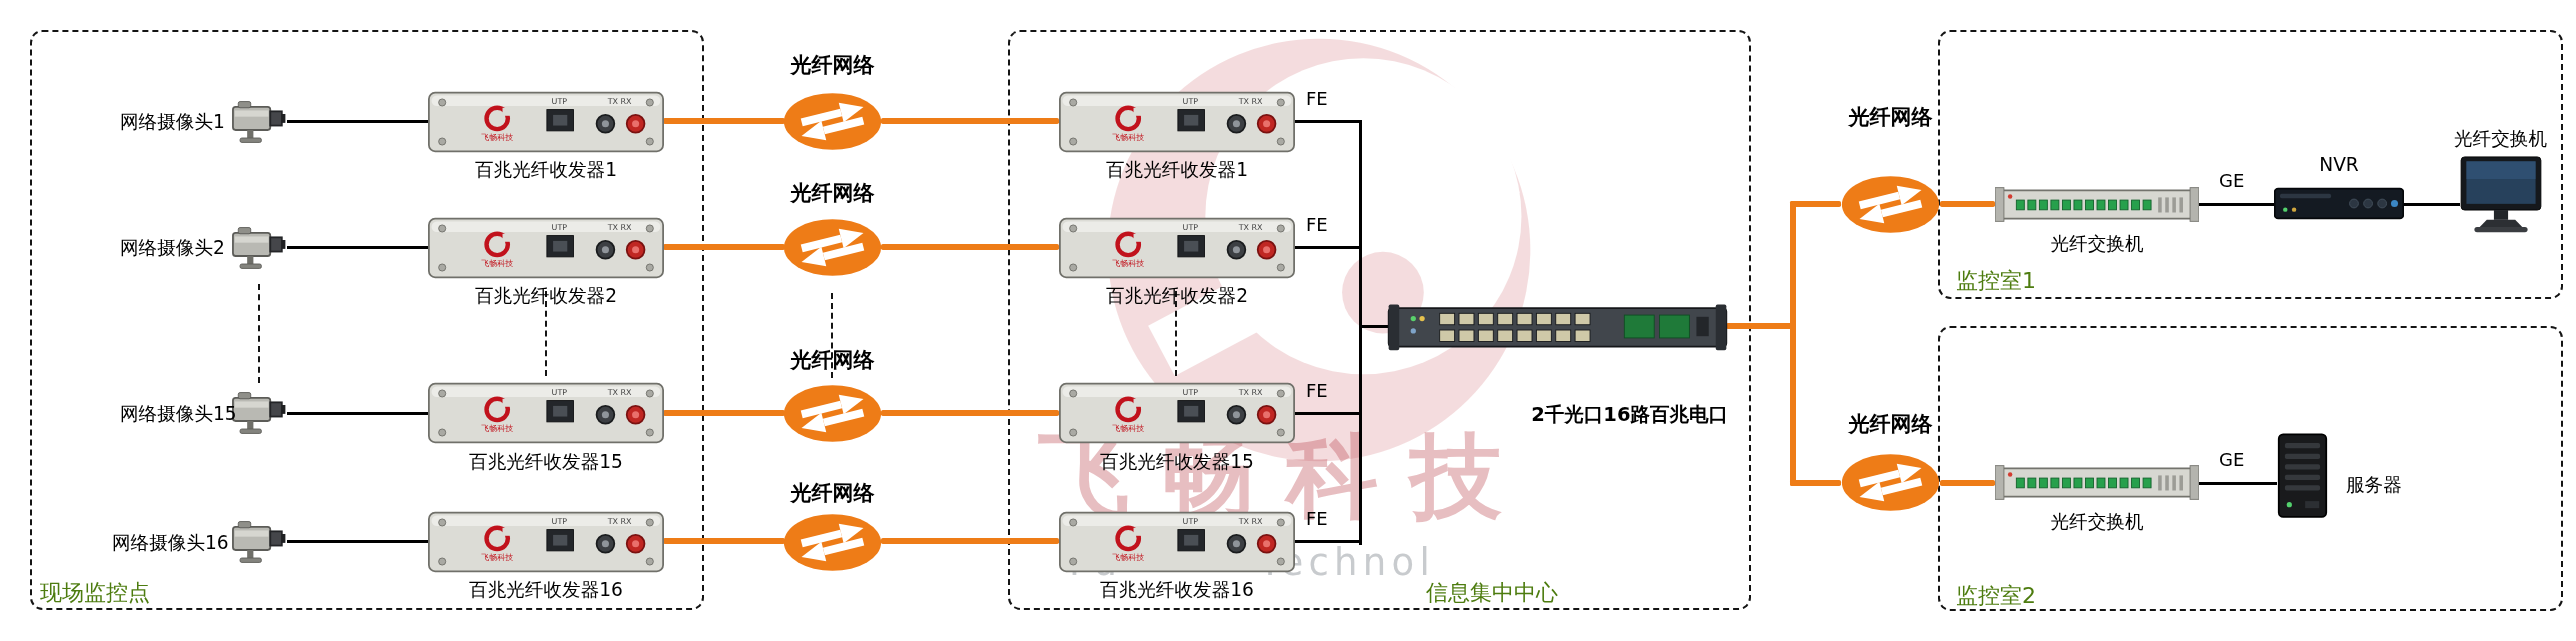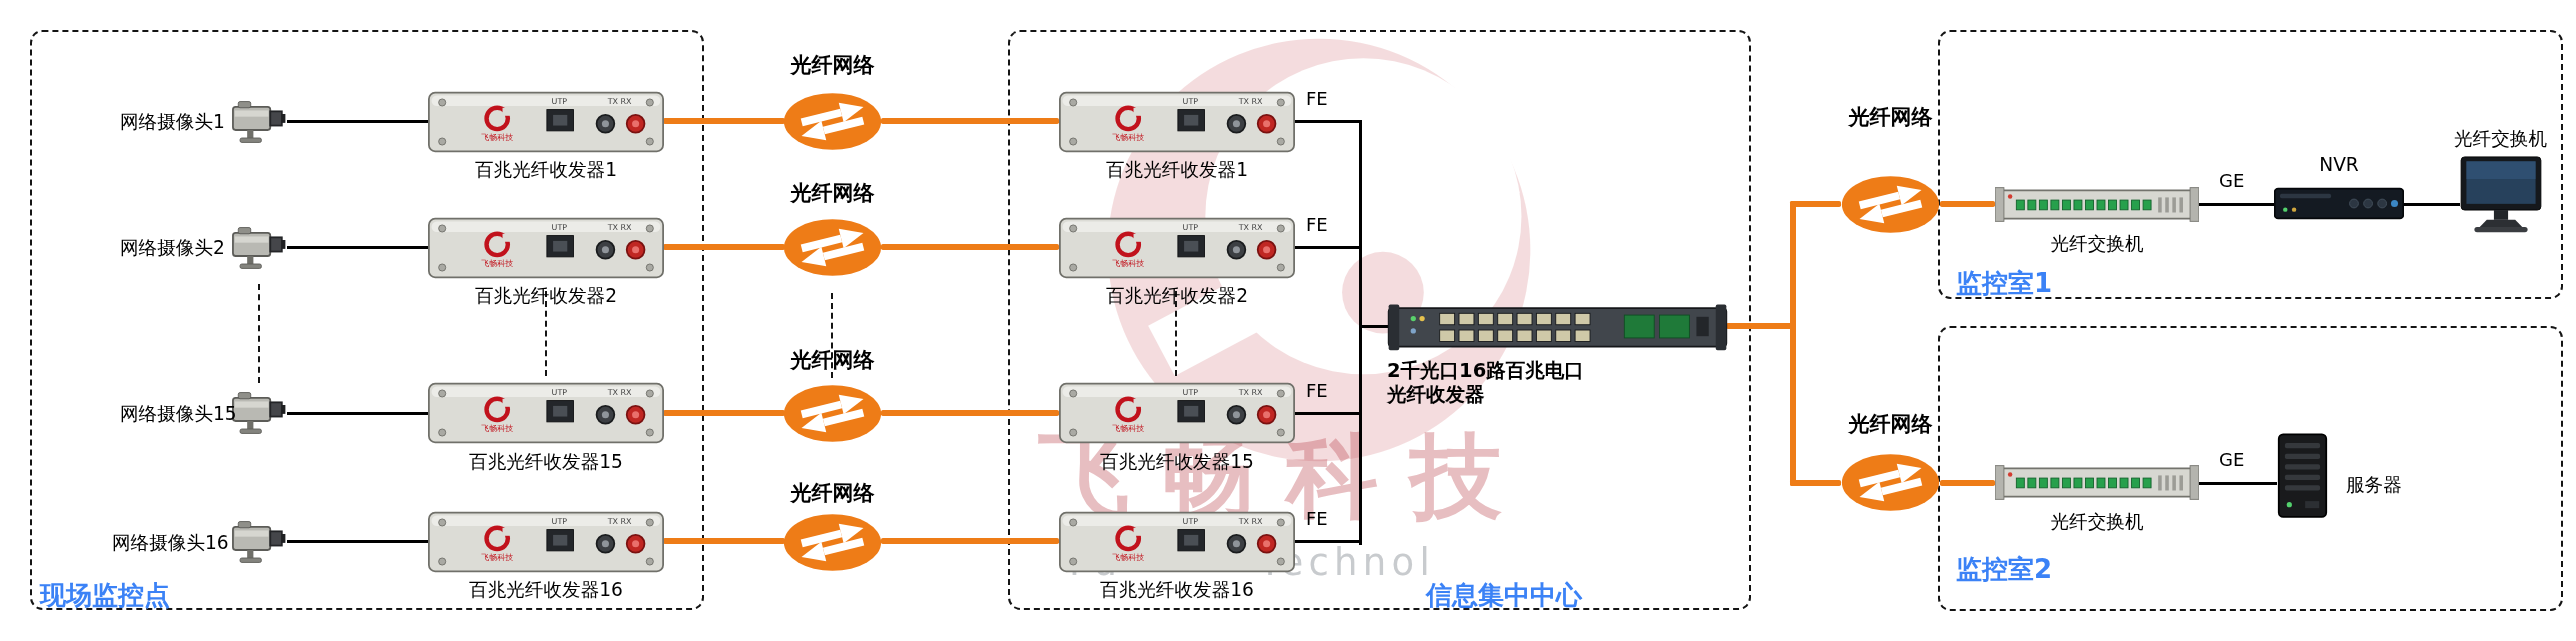--- a/index.html
+++ b/index.html
@@ -14,22 +14,22 @@
   .ovline { position:absolute; width:6.2px; background:#ee7c17; border-radius:1.8px; z-index:3; }
   .vdash { position:absolute; width:0; border-left:2.7px dashed #141414; z-index:2; }
 
   .dev { position:absolute; z-index:5; }
   .dev svg { display:block; width:100%; height:100%; }
 
   .lbl { position:absolute; font-size:18.6px; color:#000; white-space:nowrap; z-index:6; }
   .lblc { text-align:center; }
   .fiber { position:absolute; font-size:21px; font-weight:bold; color:#000; text-align:center; white-space:nowrap; z-index:6; }
   .plbl { position:absolute; font-size:18px; color:#000; white-space:nowrap; z-index:6; }
-  .swlbl { position:absolute; font-size:19.5px; font-weight:bold; color:#000; text-align:left; white-space:nowrap; z-index:6; }
-  .redlbl { position:absolute; font-size:26px; font-weight:bold; color:#3b82f6; white-space:nowrap; z-index:6; }
+  .swlbl { position:absolute; font-size:19.5px; font-weight:bold; color:#000; text-align:right; white-space:nowrap; z-index:6;margin-top:44px; }
+  .redlbl { position:absolute; font-size:22px; font-weight:normal; color:#4d7c0f; white-space:nowrap; z-index:6; }
 
   .wm { position:absolute; z-index:0; }
   .wm-cn { font-size:92px; font-weight:bold; letter-spacing:32px; color:#c2565e; opacity:0.38; white-space:nowrap; }
   .wm-en { font-size:37px; letter-spacing:5.3px; color:#c3c6c9; opacity:0.9; white-space:pre; }
 </style>
 </head>
 <body>
 
 <div class="canvas">
 
@@ -45,21 +45,21 @@
   <div class="wm wm-en" style="left:1069px;top:541px">Fu        Technol</div>
 
   <div class="zone" style="left:30px;top:30px;width:674px;height:580px"></div>
   <div class="zone" style="left:1008px;top:30px;width:743px;height:580px"></div>
   <div class="zone" style="left:1938px;top:30px;width:625px;height:269px"></div>
   <div class="zone" style="left:1938px;top:326px;width:625px;height:285px"></div>
 
   <div class="redlbl" style="left:40px;top:578px">现场监控点</div>
   <div class="redlbl" style="left:1426px;top:578px">信息集中中心</div>
   <div class="redlbl" style="left:1956px;top:266px">监控室1</div>
-  <div class="redlbl" style="left:1956px;top:552px">监控室2</div>
+  <div class="redlbl" style="left:1956px;top:581px">监控室2</div>
 
   <div class="vdash" style="left:258px;top:284px;height:99px"></div>
   <div class="vdash" style="left:545px;top:291px;height:85px"></div>
   <div class="vdash" style="left:831px;top:293px;height:85px"></div>
   <div class="vdash" style="left:1175px;top:291px;height:85px"></div>
 
   <div class="lbl" style="left:120px;top:109px">网络摄像头1</div>
   <div class="dev" style="left:231px;top:98px;width:59px;height:48px">
     <svg viewBox="0 0 66 54">
         <rect x="2" y="10" width="42" height="26" rx="3" fill="#b9b9b3" stroke="#5c5c58" stroke-width="2"></rect>
@@ -382,21 +382,20 @@
           <rect x="168" y="33" width="17" height="13"></rect>
           <rect x="190" y="33" width="17" height="13"></rect>
           <rect x="212" y="33" width="17" height="13"></rect>
       </g>
       <rect x="268" y="16" width="34" height="26" fill="#1f7a39" stroke="#0f4d22"></rect>
       <rect x="308" y="16" width="34" height="26" fill="#1f7a39" stroke="#0f4d22"></rect>
       <rect x="350" y="18" width="14" height="22" fill="#23262a"></rect>
     </svg>
   </div>
   <div class="swlbl" style="left:1387px;top:357px;width:341px">2千光口16路百兆电口</div>
-  <div class="swlbl" style="left:1387px;top:381px;width:341px">光纤收发器</div>
 
   <div class="oline" style="left:1726px;top:323px;width:68px"></div>
   <div class="ovline" style="left:1790px;top:201px;height:285px"></div>
   <div class="oline" style="left:1790px;top:201px;width:51px"></div>
   <div class="oline" style="left:1790px;top:480px;width:51px"></div>
 
   <div class="fiber" style="left:1841px;top:103px;width:99px">光纤网络</div>
   <div class="dev" style="left:1841px;top:175px;width:99px;height:59px">
     <svg viewBox="0 0 112 66">
         <ellipse cx="56" cy="33" rx="55" ry="32" fill="#ee7c17"></ellipse>

